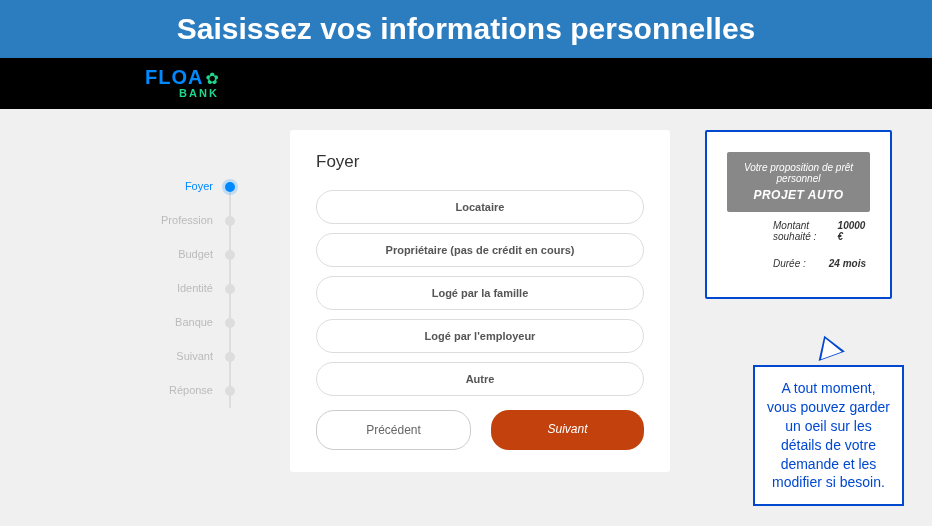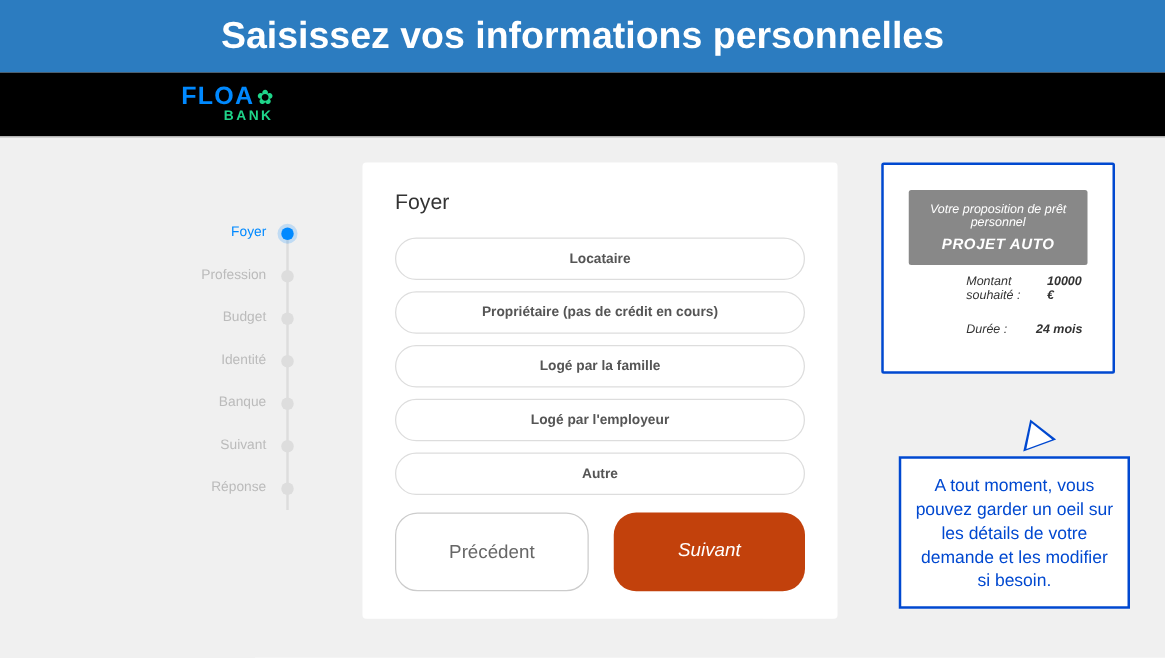--- a/index.html
+++ b/index.html
@@ -21,34 +21,34 @@
     .step.active { color: #0089ff; font-weight: 500; }
     .step-dot { position: absolute; right: 0; top: 2px; width: 10px; height: 10px; border-radius: 50%; background: #ddd; }
     .step.active .step-dot { background: #0089ff; box-shadow: 0 0 0 3px rgba(0,137,255,0.2); }
     
     .main-card { position: absolute; left: 290px; top: 20px; width: 380px; background: #fff; padding: 22px 26px; border-radius: 3px; }
     .main-title { font-size: 17px; font-weight: 500; color: #333; margin-bottom: 18px; }
     .field-label { font-size: 10px; color: #888; margin-bottom: 8px; }
     .option { border: 1px solid #ddd; border-radius: 18px; text-align: center; padding: 10px 0; font-size: 11px; color: #555; margin-bottom: 9px; cursor: pointer; background: #fff; font-weight: bold; }
     
     .btn-row { display: flex; gap: 20px; margin-top: 14px; }
-    .btn { flex: 1; border-radius: 18px; text-align: center; padding: 22px 0; font-size: 15px; cursor: pointer; }
+    .btn { flex: 1; border-radius: 18px; text-align: center; padding: 12px 0; font-size: 12px; cursor: pointer; }
     .btn-prev { border: 1px solid #ccc; color: #666; background: #fff; }
     .btn-next { border: none; background: #c2410c; color: #fff; font-weight: 500; font-style: italic; }
     
     .proposal-card { position: absolute; right: 40px; top: 20px; width: 187px; background: #fff; border: 2px solid #0048d0; border-radius: 2px; padding: 20px; font-style: italic; }
     .proposal-header { background: #888; color: #fff; text-align: center; padding: 10px 8px; border-radius: 2px; font-size: 10px; }
     .proposal-type { font-size: 12px; font-weight: bold; margin-top: 4px; letter-spacing: 0.5px; }
     .proposal-row { display: flex; justify-content: space-between; padding: 8px 4px; font-size: 10px; color: #333; margin-left: 42px; }
     .proposal-row .val { font-weight: bold; }
     
     .callout-arrow { position: absolute; right: 90px; top: 225px; width: 0; height: 0; border-left: 14px solid transparent; border-right: 14px solid transparent; border-bottom: 22px solid #0048d0; transform: rotate(-20deg); }
     .callout-arrow::after { content: ''; position: absolute; left: -11px; top: 3px; width: 0; height: 0; border-left: 11px solid transparent; border-right: 11px solid transparent; border-bottom: 18px solid #fff; }
     
-    .callout-box { position: absolute; right: 28px; top: 255px; width: 185px; border: 2px solid #0048d0; background: #fff; padding: 12px 10px; text-align: center; color: #0048d0; font-size: 14px; line-height: 1.35; }
+    .callout-box { position: absolute; right: 28px; top: 255px; width: 151px; border: 2px solid #0048d0; background: #fff; padding: 12px 10px; text-align: center; color: #0048d0; font-size: 14px; line-height: 1.35; }
   </style>
 </head>
 <body>
 
 <div class="header-banner">
   <span>Saisissez vos informations personnelles</span>
 </div>
 
 <div class="logo-bar">
   <div class="logo">

